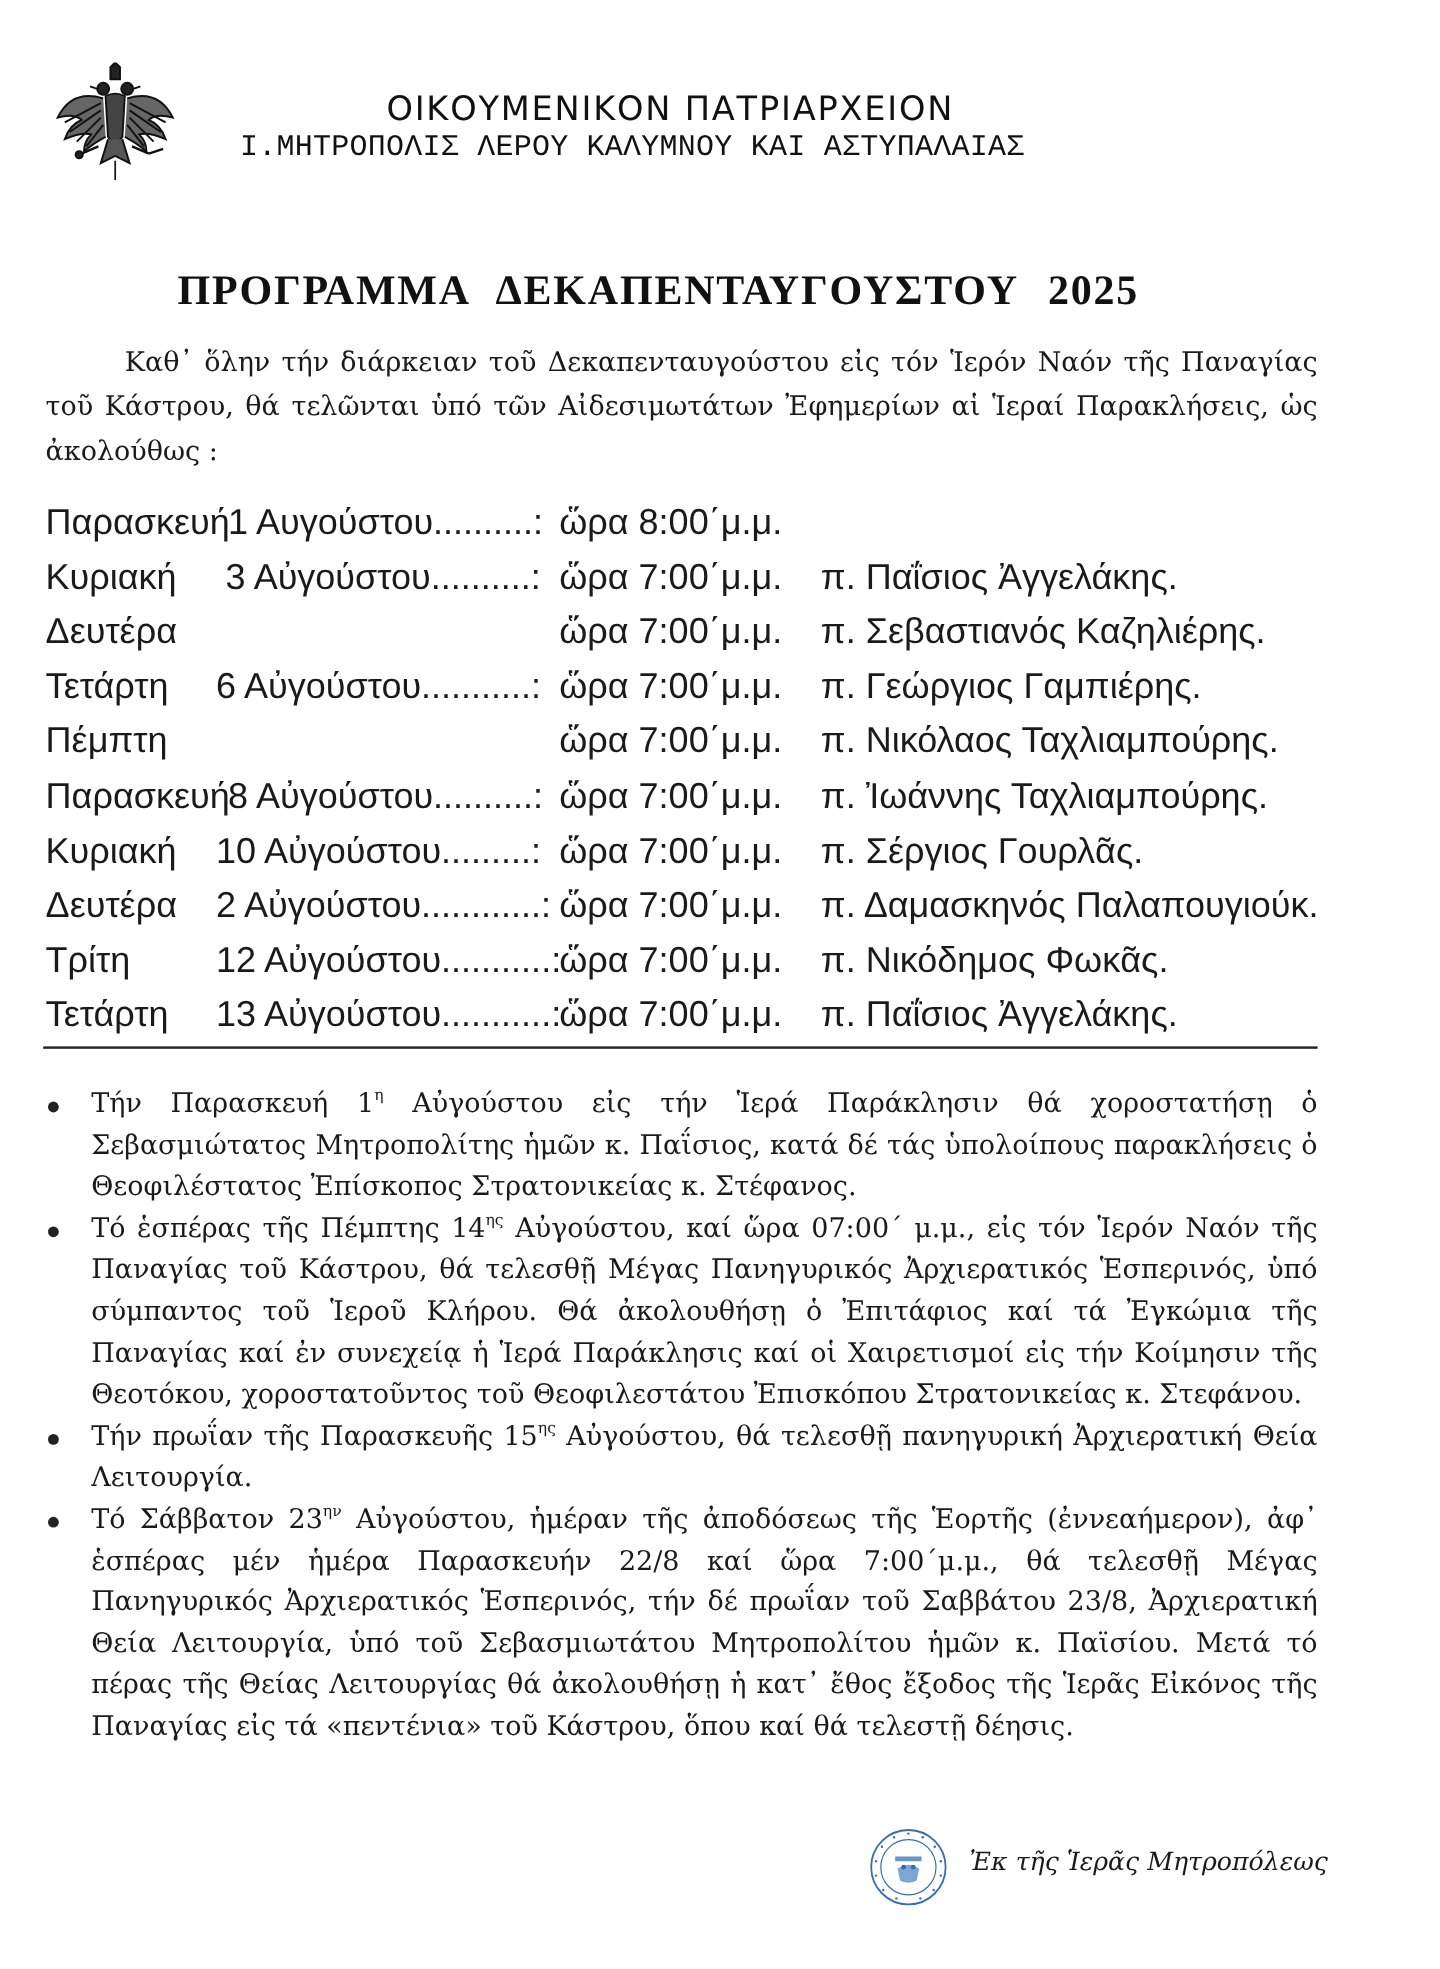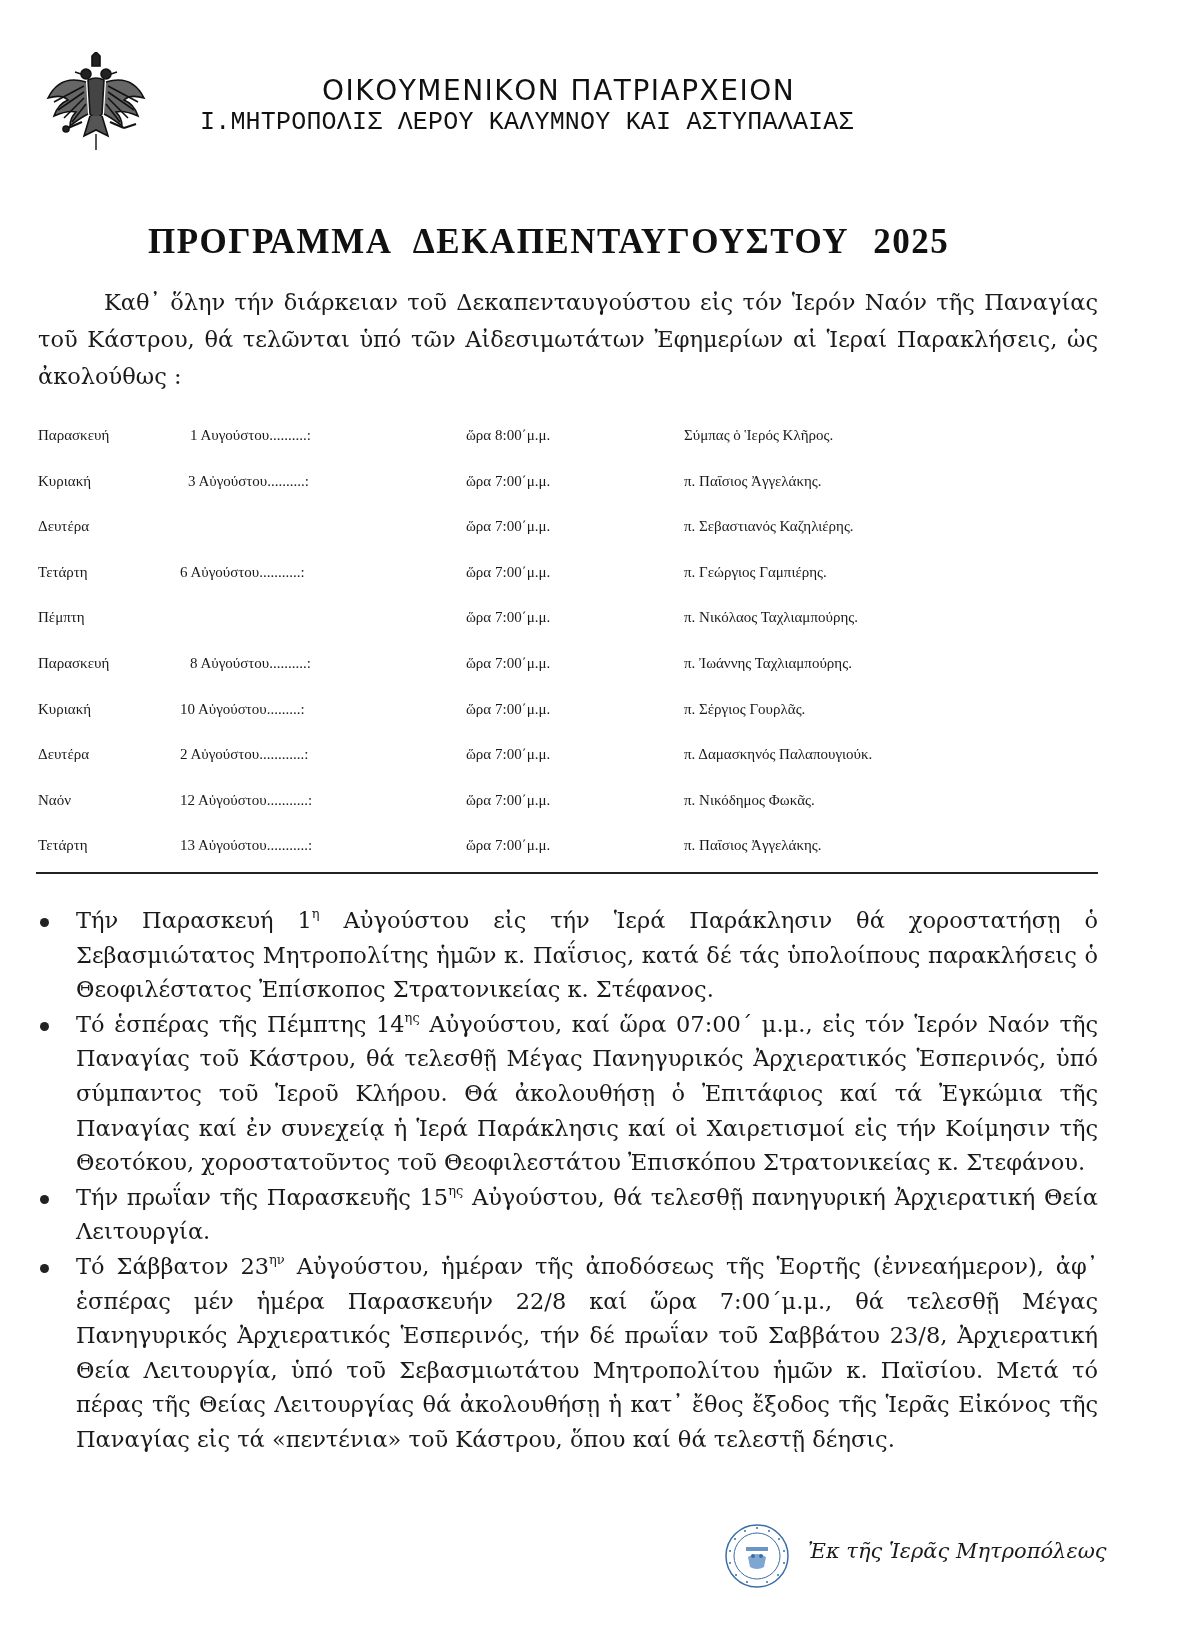--- a/index.html
+++ b/index.html
@@ -10,21 +10,21 @@
   .emblem { position: absolute; left: 40px; top: 52px; width: 112px; height: 100px; }
   .lh-title1 { position: absolute; left: 322px; top: 74px; font-family: "DejaVu Sans", sans-serif; font-size: 28px; letter-spacing: 1.5px; color: #111; white-space: nowrap; transform: scaleX(1.0); transform-origin: left top; }
   .lh-title2 { position: absolute; left: 200px; top: 108px; font-family: Liberation Mono, monospace; font-size: 25px; color: #111; white-space: nowrap; letter-spacing: 0.2px; }
 
   
   .heading { position: absolute; left: 148px; top: 222px; font-family: "Liberation Serif", serif; font-weight: bold; font-size: 35px; letter-spacing: 1.5px; color: #111; white-space: nowrap; word-spacing: 14px; }
   .intro { position: absolute; left: 38px; top: 284px; width: 1060px; font-family: "DejaVu Serif", serif; font-size: 22.5px; line-height: 37px; text-align: justify; text-indent: 66px; color: #1a1a1a; }
 
   
   .schedule { position: absolute; left: 38px; top: 413px; width: 1070px; }
-  .row { position: relative; height: 45.6px; font-family: Liberation Serif, serif; font-size: 15px; line-height: 45.6px; white-space: nowrap; }
+  .row { position: relative; height: 45.6px; font-family: Liberation Sans, sans-serif; font-size: 30px; line-height: 45.6px; white-space: nowrap; }
   .row .day { position: absolute; left: 0; }
   .row .date { position: absolute; }
   .row .time { position: absolute; left: 428px; }
   .row .priest { position: absolute; left: 646px; }
 
   .rule { position: absolute; left: 36px; top: 872px; width: 1062px; height: 0; border-top: 2px solid #222; }
 
   
   .notes { position: absolute; left: 38px; top: 903px; width: 1060px; margin: 0; padding: 0; list-style: none; }
   .note { position: relative; padding-left: 38px; font-family: "DejaVu Serif", serif; font-size: 22.5px; line-height: 34.6px; text-align: justify; color: #1a1a1a; }
@@ -72,21 +72,20 @@
 
   <div class="heading">ΠΡΟΓΡΑΜΜΑ  ΔΕΚΑΠΕΝΤΑΥΓΟΥΣΤΟΥ  2025</div>
 
   <div class="intro">Καθ᾽ ὅλην τήν διάρκειαν τοῦ Δεκαπενταυγούστου εἰς τόν Ἱερόν Ναόν τῆς Παναγίας τοῦ Κάστρου, θά τελῶνται ὑπό τῶν Αἰδεσιμωτάτων Ἐφημερίων αἱ Ἱεραί Παρακλήσεις, ὡς ἀκολούθως :</div>
 
   <div class="schedule">
     <div class="row">
       <span class="day">Παρασκευή</span>
       <span class="date" style="left:152px">1 Αυγούστου..........:</span>
       <span class="time">ὥρα 8:00΄μ.μ.</span>
-      <span class="priest">Σύμπας ὁ Ἱερός Κλῆρος.</span>
     </div>
     <div class="row">
       <span class="day">Κυριακή</span>
       <span class="date" style="left:150px">3 Αὐγούστου..........:</span>
       <span class="time">ὥρα 7:00΄μ.μ.</span>
       <span class="priest">π. Παΐσιος Ἀγγελάκης.</span>
     </div>
     <div class="row">
       <span class="day">Δευτέρα</span>
       <span class="time">ὥρα 7:00΄μ.μ.</span>
@@ -115,21 +114,21 @@
       <span class="time">ὥρα 7:00΄μ.μ.</span>
       <span class="priest">π. Σέργιος Γουρλᾶς.</span>
     </div>
     <div class="row">
       <span class="day">Δευτέρα</span>
       <span class="date" style="left:142px">2 Αὐγούστου............:</span>
       <span class="time">ὥρα 7:00΄μ.μ.</span>
       <span class="priest">π. Δαμασκηνός Παλαπουγιούκ.</span>
     </div>
     <div class="row">
-      <span class="day">Ναόν</span>
+      <span class="day">Τρίτη</span>
       <span class="date" style="left:142px">12 Αὐγούστου...........:</span>
       <span class="time">ὥρα 7:00΄μ.μ.</span>
       <span class="priest">π. Νικόδημος Φωκᾶς.</span>
     </div>
     <div class="row">
       <span class="day">Τετάρτη</span>
       <span class="date" style="left:142px">13 Αὐγούστου...........:</span>
       <span class="time">ὥρα 7:00΄μ.μ.</span>
       <span class="priest">π. Παΐσιος Ἀγγελάκης.</span>
     </div>

